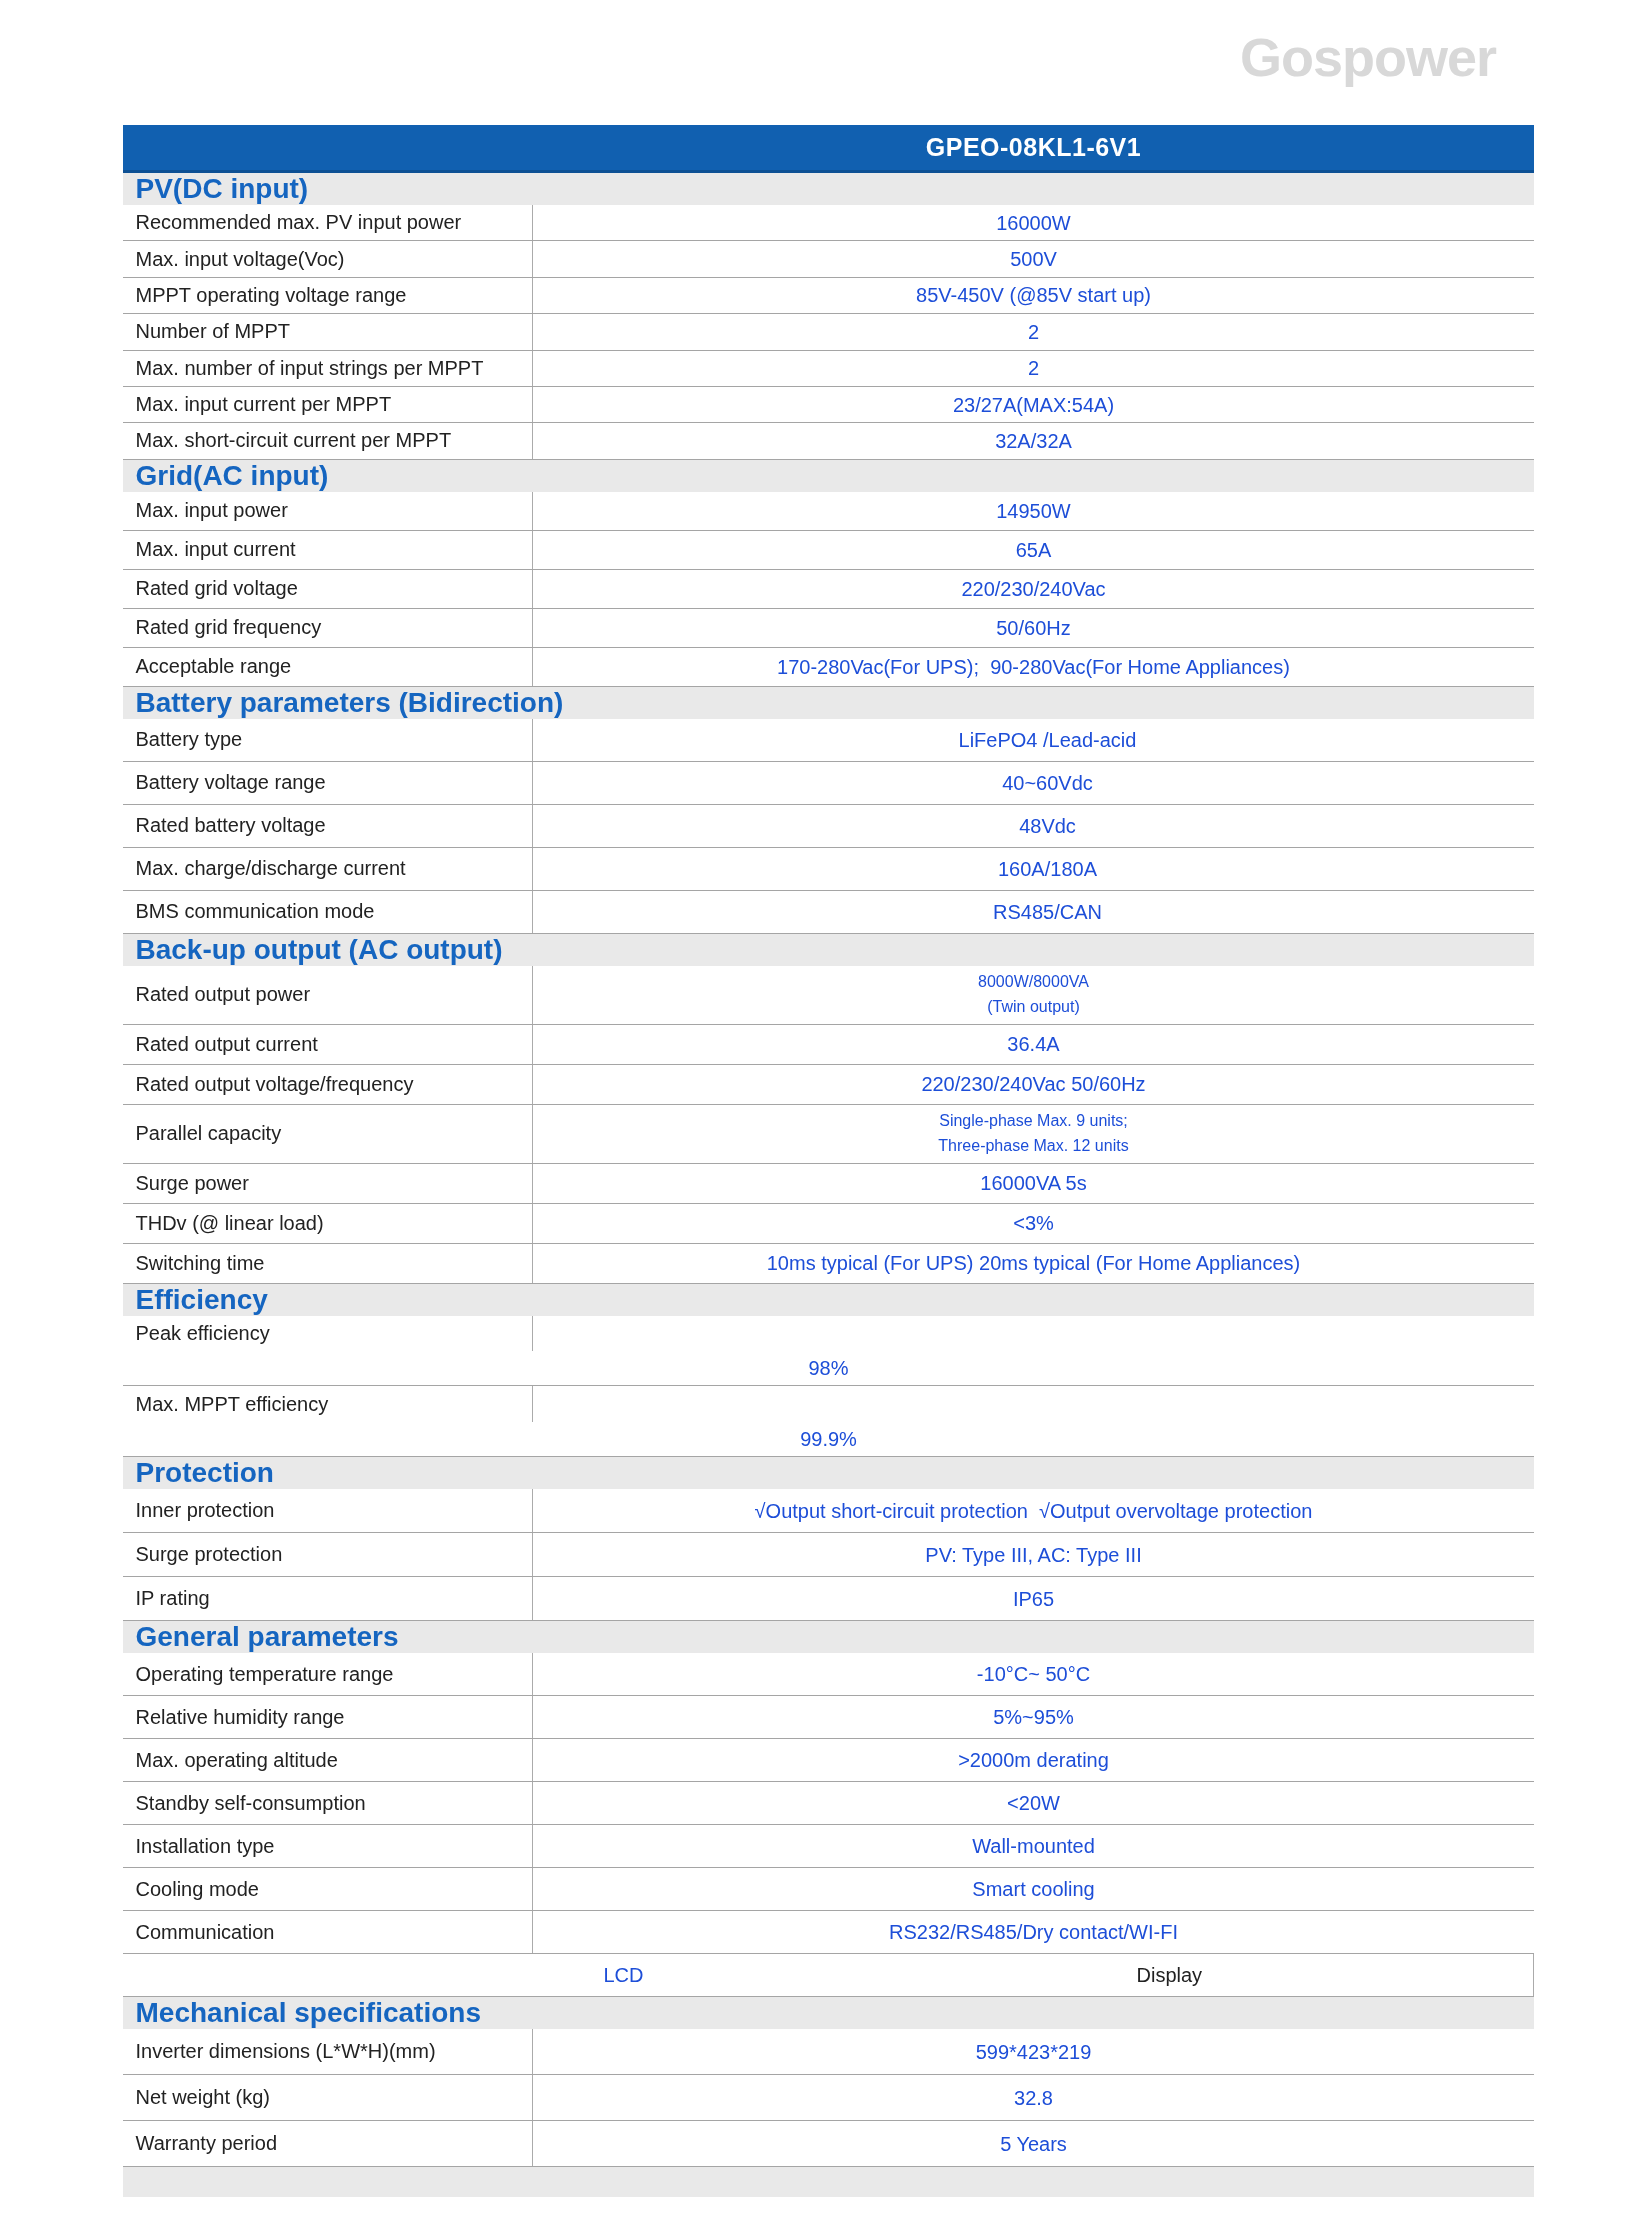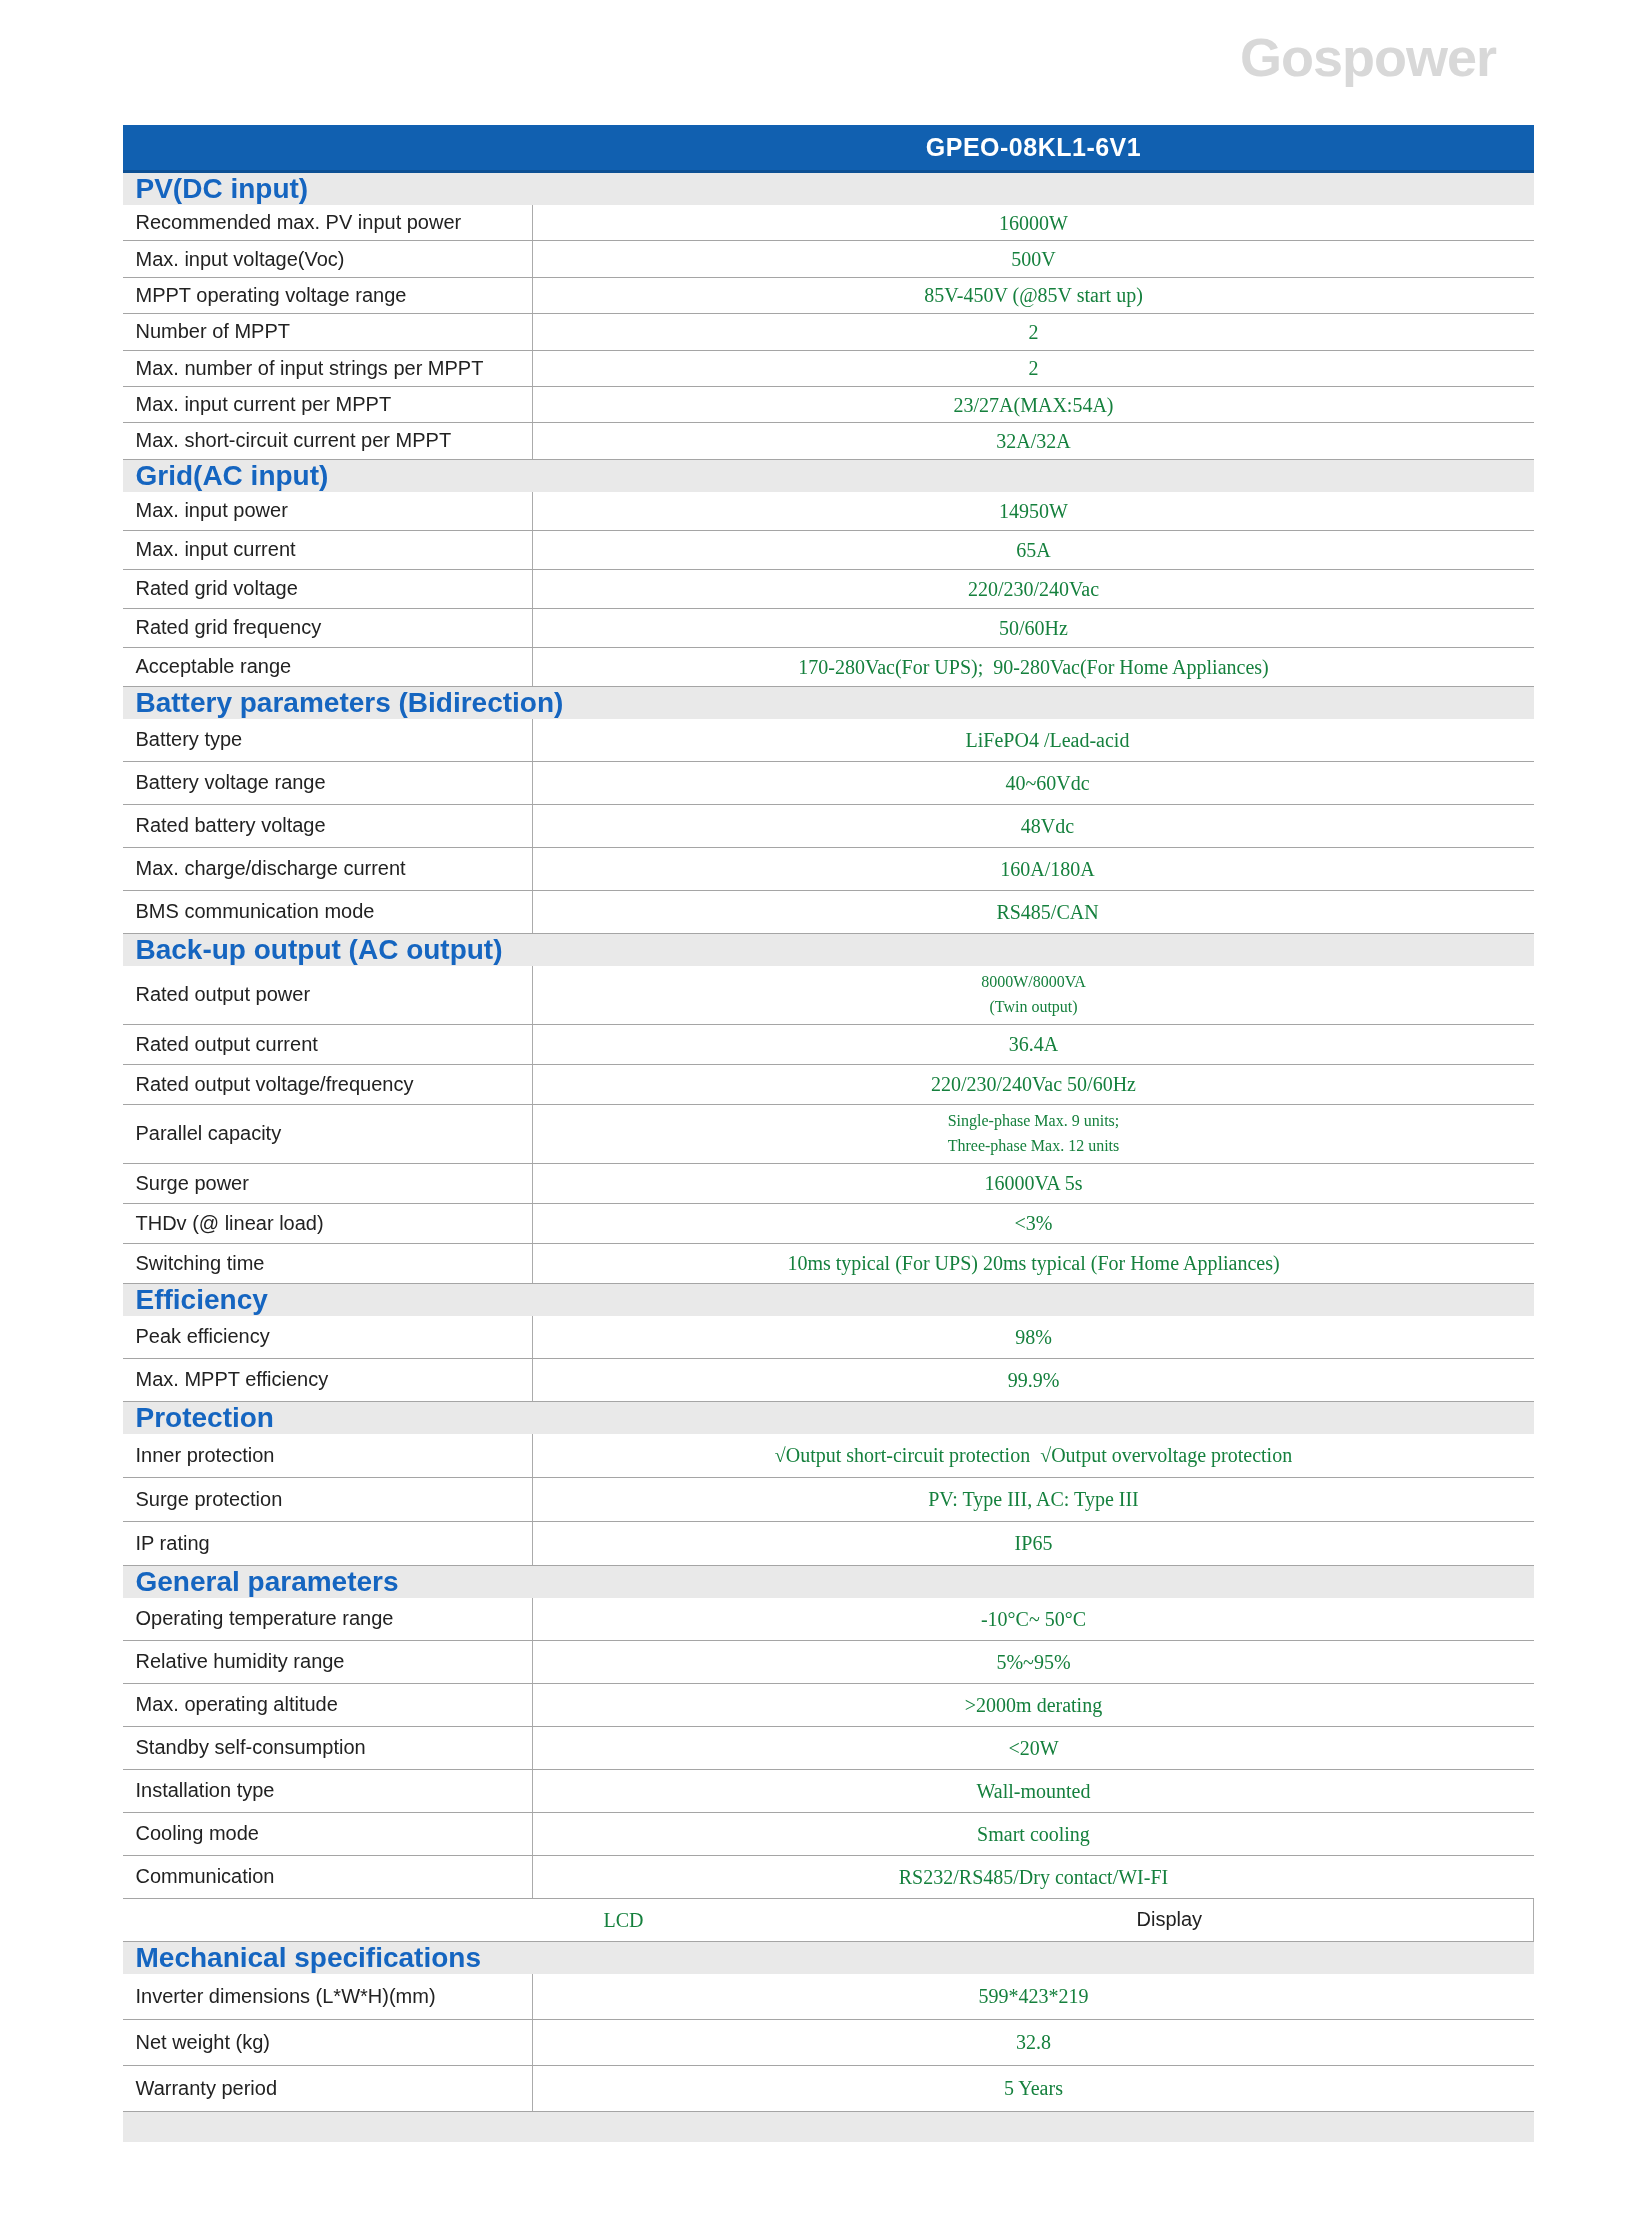--- a/index.html
+++ b/index.html
@@ -49,31 +49,31 @@
     width: 410px; box-sizing: border-box;
     padding: 5.2px 12.5px 5.2px 12.5px;
     display: flex; align-items: center;
     border-right: 1px solid #ababab;
     font-size: 20px; color: #222222; line-height: 1.25;
   }
   .cell.value {
     flex: 1; box-sizing: border-box;
     display: flex; align-items: center; justify-content: center;
     text-align: center; padding: 4.2px 12.5px;
-    font-size: 20px; color: #15803d;
-    white-space: pre-line; line-height: 1.3; font-family: Liberation Serif, serif;
+    font-size: 20px; color: #1d4ed8;
+    white-space: pre-line; line-height: 1.3;
   }
   .cell.value.small { font-size: 16px; line-height: 1.55; }
 
   
   .sec-pv .row         { min-height: 34px; }
   .sec-grid .row       { min-height: 38px; }
   .sec-battery .row    { min-height: 42px; gap: 28px; }
   .sec-backup .row     { min-height: 39px; }
-  .sec-efficiency .row { min-height: 42px; }
+  .sec-efficiency .row { min-height: 42px; flex-direction: column; }
   .sec-protection .row { min-height: 43px; }
   .sec-general .row    { min-height: 42px; }
   .sec-mechanical .row { min-height: 45px; }
 
   .footer-band {
     height: 30px; background: #e9e9e9;
   }
 </style>
 </head>
 <body>

